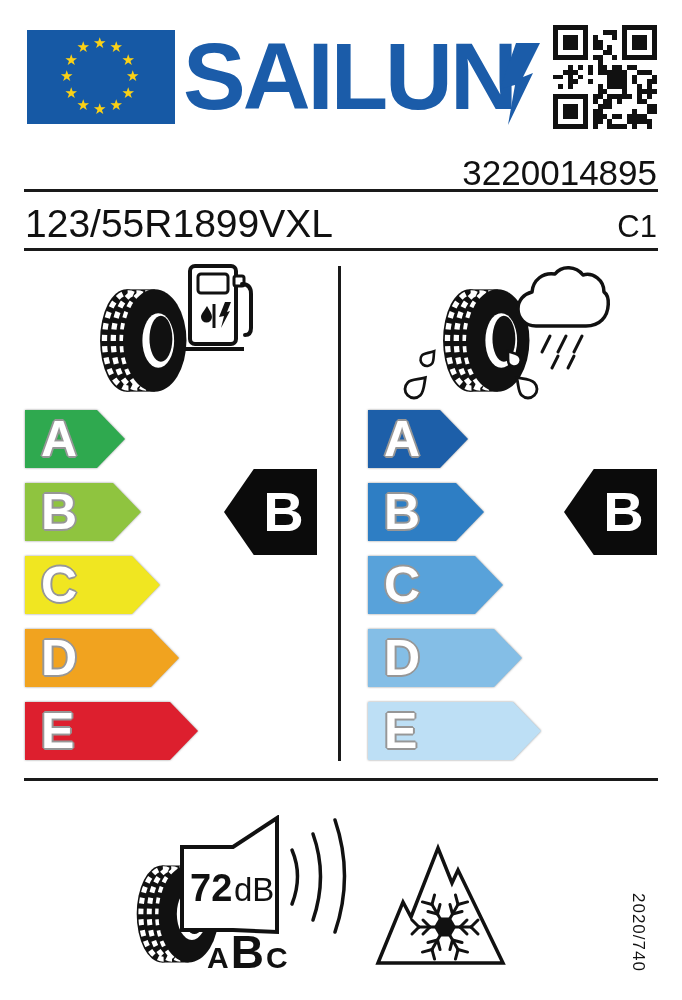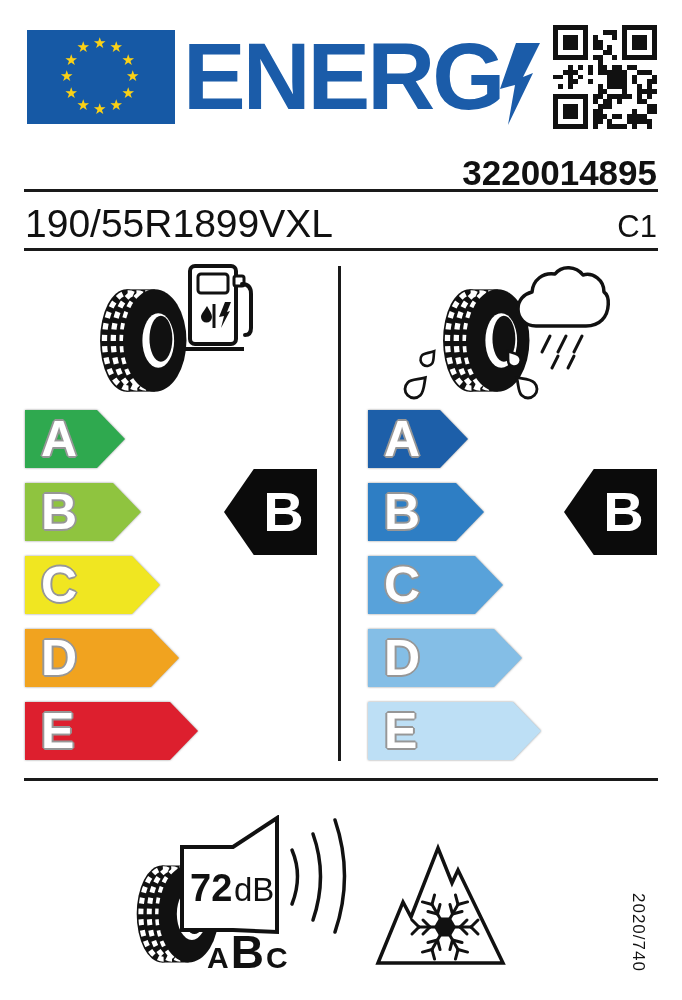--- a/index.html
+++ b/index.html
@@ -4,21 +4,21 @@
 <style>
   html,body{margin:0;padding:0;background:#fff;}
   .label{position:relative;width:682px;height:1000px;background:#fff;overflow:hidden;
          font-family:"Liberation Sans",sans-serif;color:#111;}
   .abs{position:absolute;}
   .hline{position:absolute;left:24px;width:634px;height:3px;background:#1a1a1a;}
   .vline{position:absolute;width:3px;background:#1a1a1a;}
   .energ{position:absolute;left:183px;top:30px;font-size:94px;font-weight:bold;
          letter-spacing:-3px;line-height:1;color:#1B5CA9;}
   .brand{position:absolute;left:25px;top:152px;font-size:35px;font-weight:bold;line-height:1.2;}
-  .prodid{position:absolute;right:25px;top:152px;font-size:35px;line-height:1.2;font-weight:bold;}
+  .prodid{position:absolute;right:25px;top:152px;font-size:35px;line-height:1.2;}
   .tyresize{position:absolute;left:25px;top:201px;font-size:39px;line-height:1.2;}
   .tyreclass{position:absolute;right:25px;top:208px;font-size:31px;line-height:1.2;}
   .flag{position:absolute;left:27px;top:30px;width:148px;height:94px;background:#1659A5;}
   .star{position:absolute;font-size:15px;color:#FBD116;line-height:1;}
   .scale{position:absolute;width:230px;}
   .arrow-row{filter:drop-shadow(0 0 1px rgba(60,60,60,.55));margin-bottom:15px;}
   .arrow-shape{height:58px;display:flex;align-items:center;
      clip-path:polygon(0 0, calc(100% - 28px) 0, 100% 50%, calc(100% - 28px) 100%, 0 100%);}
   .arrow-letter{font-size:50px;font-weight:bold;color:#fff;margin-left:16px;line-height:58px;
      text-shadow:-2px 0 0 #979797,2px 0 0 #979797,0 -2px 0 #979797,0 2px 0 #979797,
@@ -59,21 +59,21 @@
       <span class="star" style="left: 99px; top: 38px;">★</span>
       <span class="star" style="left: 94.5788px; top: 54.5px;">★</span>
       <span class="star" style="left: 82.5px; top: 66.5788px;">★</span>
       <span class="star" style="left: 66px; top: 71px;">★</span>
       <span class="star" style="left: 49.5px; top: 66.5788px;">★</span>
       <span class="star" style="left: 37.4212px; top: 54.5px;">★</span>
       <span class="star" style="left: 33px; top: 38px;">★</span>
       <span class="star" style="left: 37.4212px; top: 21.5px;">★</span>
       <span class="star" style="left: 49.5px; top: 9.42116px;">★</span>
     </div>
-  <div class="energ">ENERG</div>
+  <div class="energ">SAILUN</div>
   <svg class="abs" style="left:500px;top:43px" width="40" height="82" viewBox="0 0 40 82">
     <polygon points="16,0 40,0 23,34 33,30 8,82 15,42 0,46" fill="#1B5CA9"></polygon>
   </svg>
   <svg class="abs" id="qr" style="left:553px;top:25px" width="104" height="104" viewBox="0 0 21 21" shape-rendering="crispEdges">
       <rect x="10" y="1" width="1" height="1" fill="#111"></rect>
       <rect x="11" y="1" width="1" height="1" fill="#111"></rect>
       <rect x="12" y="1" width="1" height="1" fill="#111"></rect>
       <rect x="8" y="2" width="1" height="1" fill="#111"></rect>
       <rect x="12" y="2" width="1" height="1" fill="#111"></rect>
       <rect x="8" y="3" width="1" height="1" fill="#111"></rect>
@@ -201,21 +201,21 @@
       <rect x="15" y="1" width="5" height="5" fill="#fff"></rect>
       <rect x="16" y="2" width="3" height="3" fill="#111"></rect>
       <rect x="0" y="14" width="7" height="7" fill="#111"></rect>
       <rect x="1" y="15" width="5" height="5" fill="#fff"></rect>
       <rect x="2" y="16" width="3" height="3" fill="#111"></rect>
     </svg>
 
   <div class="prodid">3220014895</div>
   <div class="hline" style="top:189px"></div>
 
-  <div class="tyresize">190/55R1899VXL</div>
+  <div class="tyresize">123/55R1899VXL</div>
   <div class="tyreclass">C1</div>
   <div class="hline" style="top:248px"></div>
 
   <div class="vline" style="left:338px;top:266px;height:495px"></div>
 
   <svg class="abs" style="left:93px;top:282px" width="97" height="117" viewBox="0 0 110 130">
       <use href="#tire"></use>
     </svg>
   <svg class="abs" style="left:184px;top:256px" width="74" height="104" viewBox="0 0 74 104">
     <rect x="6" y="10" width="46" height="78" rx="5" fill="#fff" stroke="#111" stroke-width="4"></rect>

